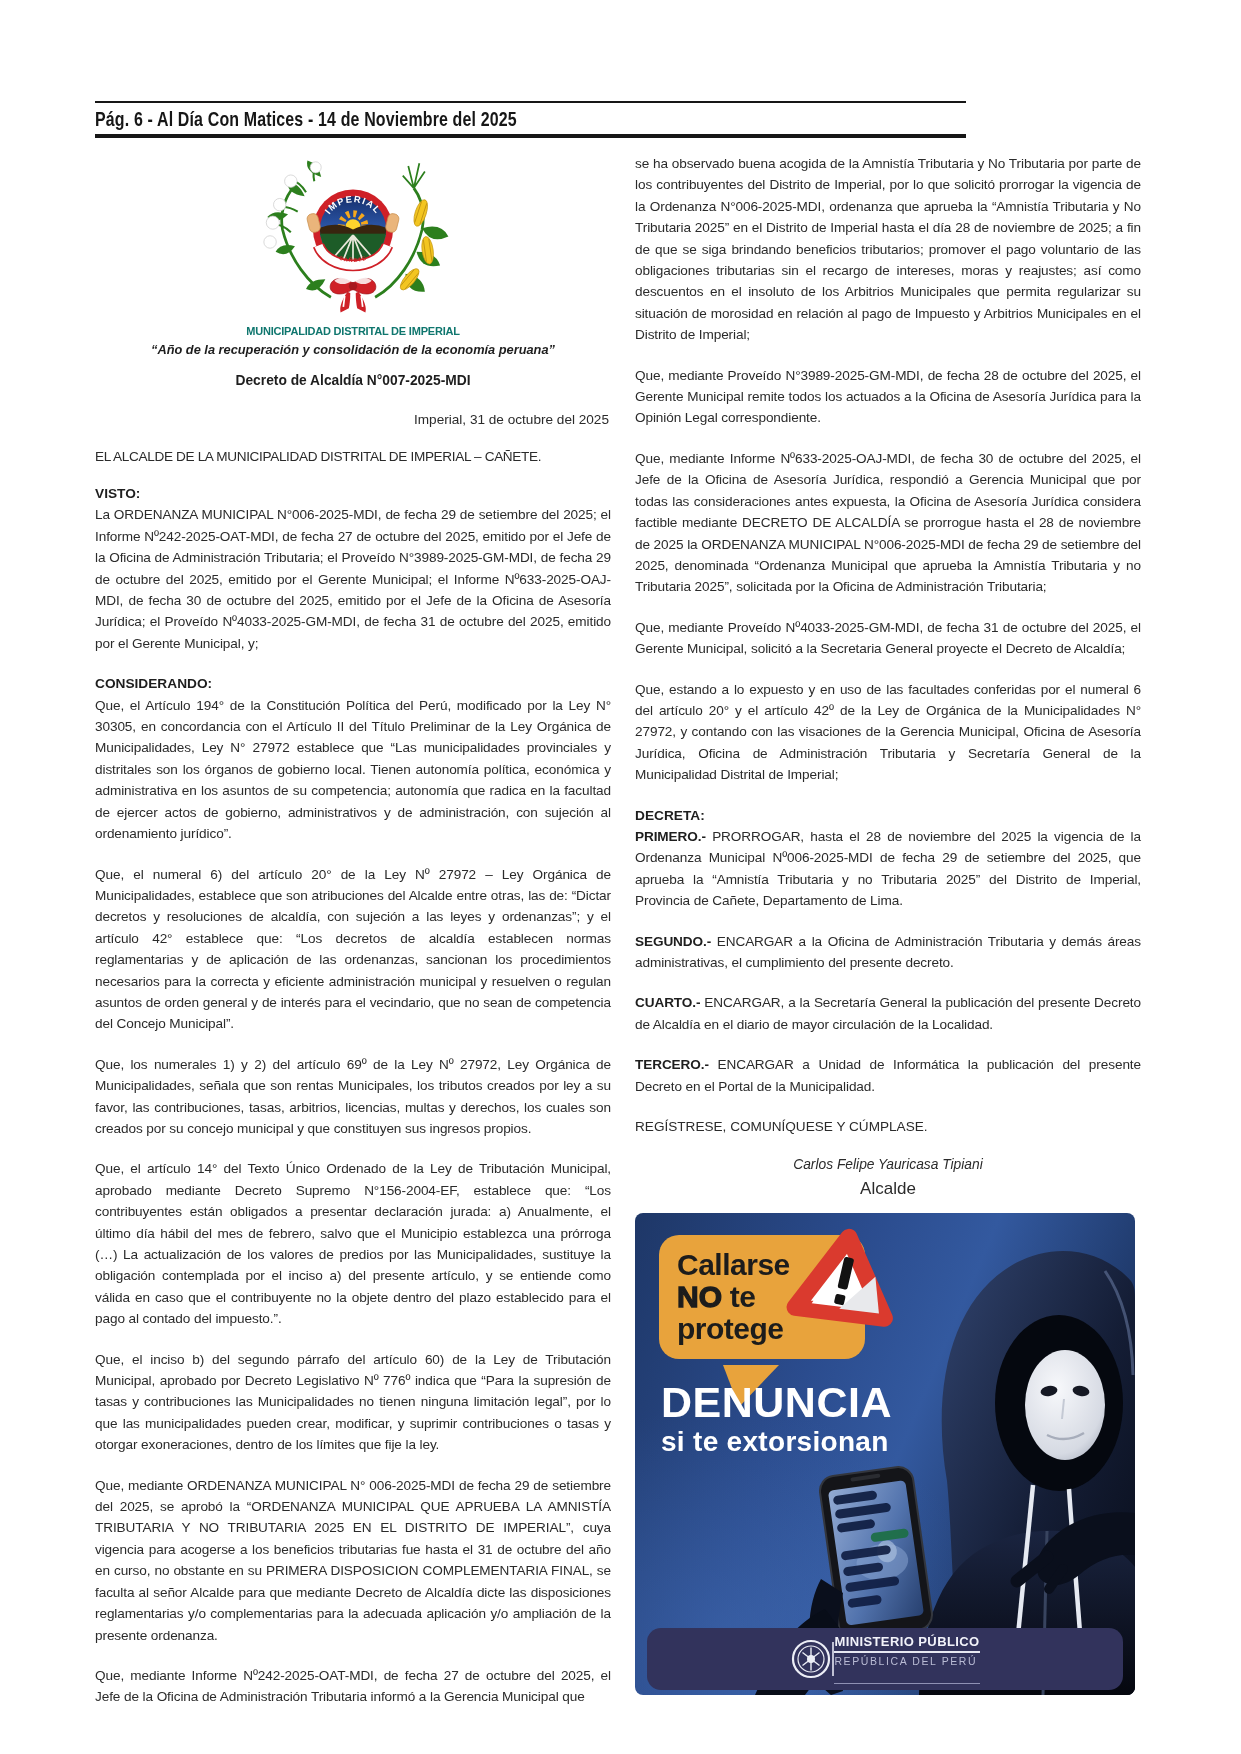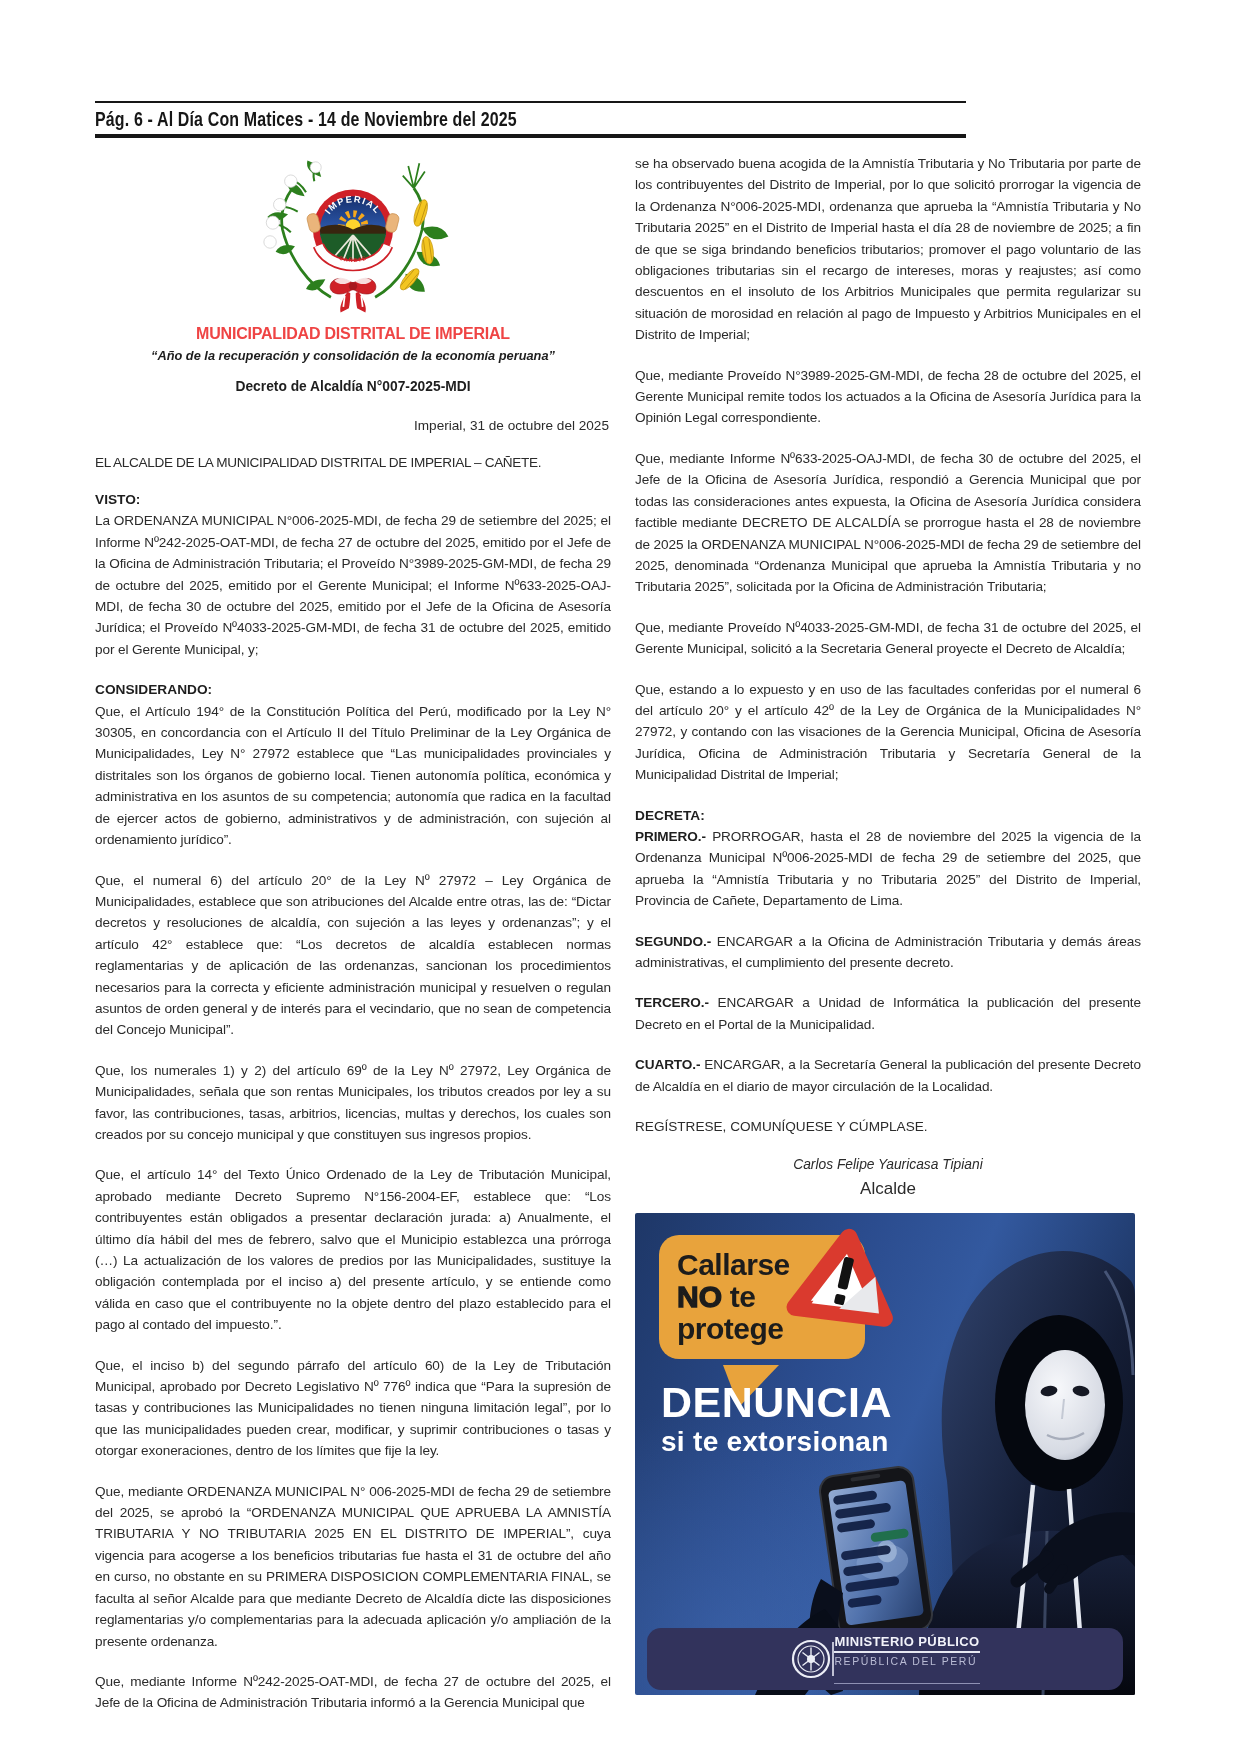--- a/index.html
+++ b/index.html
@@ -13,38 +13,38 @@
   .header-title{font-size:21px;font-weight:bold;color:#161616;white-space:nowrap;
     transform:scaleX(0.76);transform-origin:left center;margin:4px 0 3px 0;letter-spacing:0.2px;}
 
   
   .columns{display:flex;margin:0 95px;gap:24px;padding-top:6px;}
   .col-left{width:516px;flex:0 0 516px;}
   .col-right{width:506px;flex:0 0 506px;padding-top:9px;}
 
   
   .coat{display:block;margin:4px auto 0 auto;}
-  .org-name{text-align:center;font-weight:bold;font-size:16px;margin-top:7px;color:#ef4444;letter-spacing:-0.2px;}
+  .org-name{text-align:center;font-weight:bold;font-size:11px;margin-top:7px;color:#0f766e;letter-spacing:-0.2px;}
   .motto{text-align:center;font-weight:bold;font-style:italic;font-size:12.8px;margin-top:5px;color:#1e1e1e;}
   .decree-title{text-align:center;font-weight:bold;font-size:13.8px;margin-top:16px;color:#1e1e1e;}
   .dateline{text-align:right;font-size:13.6px;margin-top:24px;padding-right:2px;}
 
   
   .salutation{font-size:13.6px;margin-top:22px;letter-spacing:-0.35px;white-space:nowrap;}
   .doc-heading{font-size:13.7px;font-weight:bold;line-height:21.4px;margin:19px 0 0 0;color:#1e1e1e;}
   .para{font-size:13.6px;line-height:21.4px;text-align:justify;margin:0 0 19px 0;letter-spacing:-0.1px;}
   .para.first{margin-top:0;}
   .art-label{font-weight:bold;color:#1e1e1e;}
   .closing{font-size:13.6px;line-height:21.4px;margin:0 0 20px 0;}
   .signature{text-align:center;margin-top:2px;}
   .sig-name{font-style:italic;font-size:13.8px;text-align:center;}
   .sig-title{font-size:17px;margin-top:7px;}
 
   
-  .ad{position:relative;width:500px;height:482px;margin-top:14px;overflow:hidden;border-radius:2px;
+  .ad{position:relative;width:500px;height:482px;margin-top:14px;overflow:hidden;border-radius:8px;
      background:
        radial-gradient(90% 80% at 18% 88%, rgba(72,115,188,0.40), rgba(72,115,188,0) 60%),
        linear-gradient(113deg,#1e3767 0%,#2b4c8e 34%,#33599f 52%,#1d3665 78%,#111e3c 100%);}
   .ad-figure{position:absolute;left:0;top:0;width:500px;height:482px;}
   .bubble{position:absolute;left:24px;top:22px;width:172px;z-index:2;background:#E8A33C;
      border-radius:20px;padding:14px 16px 14px 18px;color:#1c1c1c;}
   .bubble-line{font-size:30px;line-height:32px;font-weight:bold;letter-spacing:-0.5px;}
   .bubble-strong{-webkit-text-stroke:1.3px #1c1c1c;letter-spacing:0;}
   .bubble-tail{position:absolute;left:88px;top:152px;z-index:2;}
   .warn{position:absolute;left:148px;top:8px;z-index:3;transform:rotate(7deg);}
@@ -182,22 +182,22 @@
     <div class="col-right">
       <p class="para first">se ha observado buena acogida de la Amnistía Tributaria y No Tributaria por parte de los contribuyentes del Distrito de Imperial, por lo que solicitó prorrogar la vigencia de la Ordenanza N°006-2025-MDI, ordenanza que aprueba la “Amnistía Tributaria y No Tributaria 2025” en el Distrito de Imperial hasta el día 28 de noviembre de 2025; a fin de que se siga brindando beneficios tributarios; promover el pago voluntario de las obligaciones tributarias sin el recargo de intereses, moras y reajustes; así como descuentos en el insoluto de los Arbitrios Municipales que permita regularizar su situación de morosidad en relación al pago de Impuesto y Arbitrios Municipales en el Distrito de Imperial;</p>
       <p class="para">Que, mediante Proveído N°3989-2025-GM-MDI, de fecha 28 de octubre del 2025, el Gerente Municipal remite todos los actuados a la Oficina de Asesoría Jurídica para la Opinión Legal correspondiente.</p>
       <p class="para">Que, mediante Informe Nº633-2025-OAJ-MDI, de fecha 30 de octubre del 2025, el Jefe de la Oficina de Asesoría Jurídica, respondió a Gerencia Municipal que por todas las consideraciones antes expuesta, la Oficina de Asesoría Jurídica considera factible mediante DECRETO DE ALCALDÍA se prorrogue hasta el 28 de noviembre de 2025 la ORDENANZA MUNICIPAL N°006-2025-MDI de fecha 29 de setiembre del 2025, denominada “Ordenanza Municipal que aprueba la Amnistía Tributaria y no Tributaria 2025”, solicitada por la Oficina de Administración Tributaria;</p>
       <p class="para">Que, mediante Proveído Nº4033-2025-GM-MDI, de fecha 31 de octubre del 2025, el Gerente Municipal, solicitó a la Secretaria General proyecte el Decreto de Alcaldía;</p>
       <p class="para">Que, estando a lo expuesto y en uso de las facultades conferidas por el numeral 6 del artículo 20° y el artículo 42º de la Ley de Orgánica de la Municipalidades N° 27972, y contando con las visaciones de la Gerencia Municipal, Oficina de Asesoría Jurídica, Oficina de Administración Tributaria y Secretaría General de la Municipalidad Distrital de Imperial;</p>
 
       <div class="doc-heading" style="margin-top:0;">DECRETA:</div>
       <p class="para first"><b class="art-label">PRIMERO.-</b> <span>PRORROGAR, hasta el 28 de noviembre del 2025 la vigencia de la Ordenanza Municipal Nº006-2025-MDI de fecha 29 de setiembre del 2025, que aprueba la “Amnistía Tributaria y no Tributaria 2025” del Distrito de Imperial, Provincia de Cañete, Departamento de Lima.</span></p>
       <p class="para"><b class="art-label">SEGUNDO.-</b> <span>ENCARGAR a la Oficina de Administración Tributaria y demás áreas administrativas, el cumplimiento del presente decreto.</span></p>
+      <p class="para"><b class="art-label">CUARTO.-</b> <span>ENCARGAR, a la Secretaría General la publicación del presente Decreto de Alcaldía en el diario de mayor circulación de la Localidad.</span></p>
       <p class="para"><b class="art-label">TERCERO.-</b> <span>ENCARGAR a Unidad de Informática la publicación del presente Decreto en el Portal de la Municipalidad.</span></p>
-      <p class="para"><b class="art-label">CUARTO.-</b> <span>ENCARGAR, a la Secretaría General la publicación del presente Decreto de Alcaldía en el diario de mayor circulación de la Localidad.</span></p>
 
       <p class="closing">REGÍSTRESE, COMUNÍQUESE Y CÚMPLASE.</p>
 
       <div class="signature">
         <div class="sig-name">Carlos Felipe Yauricasa Tipiani</div>
         <div class="sig-title">Alcalde</div>
       </div>
 
       <div class="ad">
 

